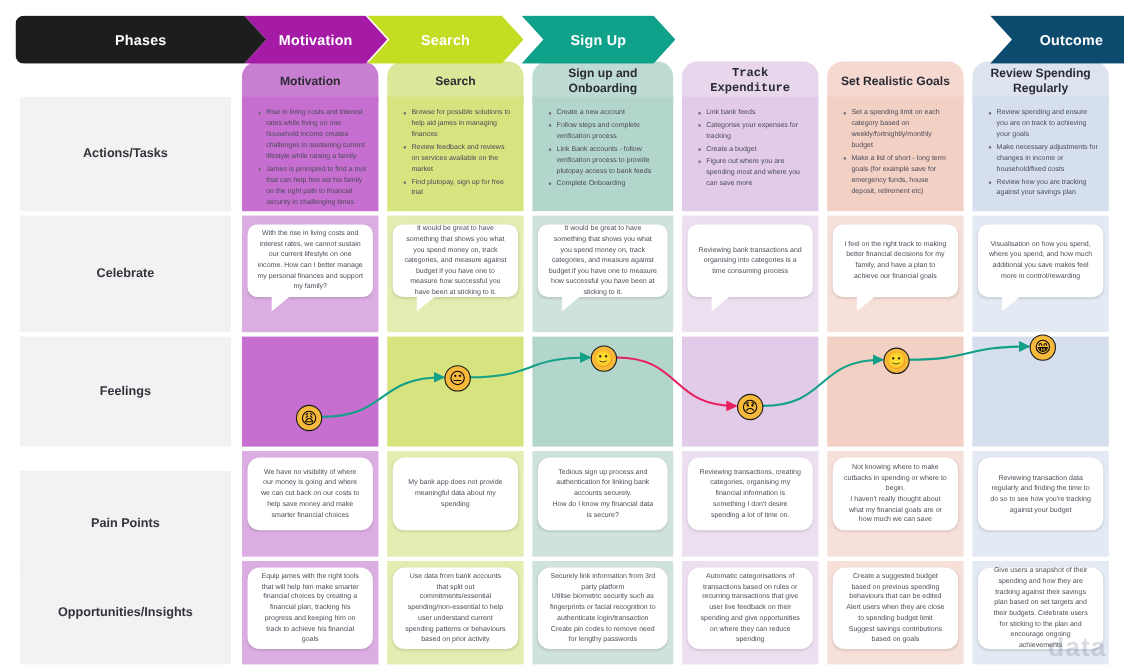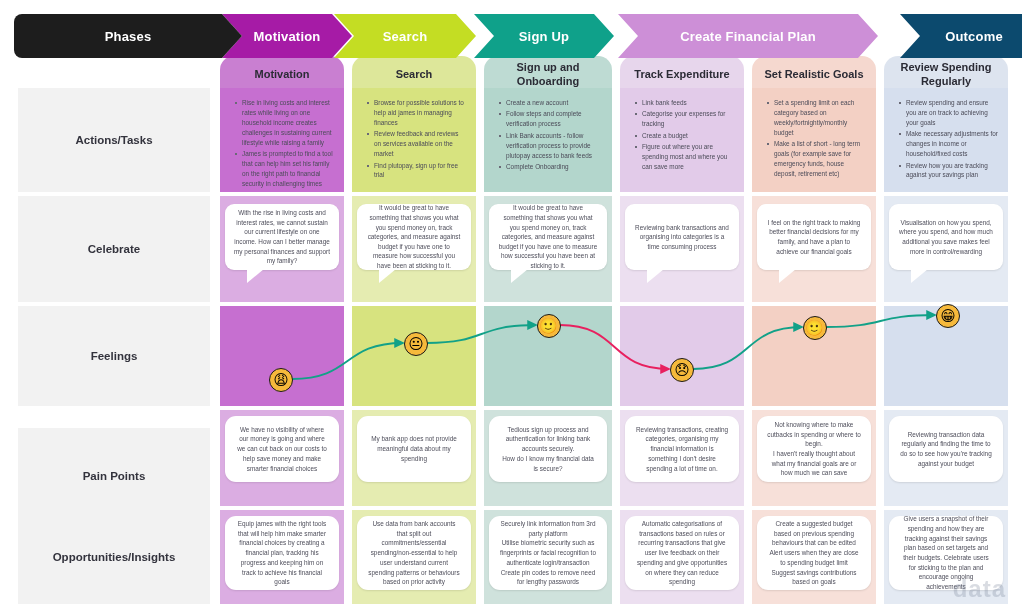--- a/index.html
+++ b/index.html
@@ -112,39 +112,36 @@
     </div>
     <div class="phase-seg" style="left: 208px; width: 130px; background: rgb(166, 27, 166); z-index: 9; clip-path: polygon(0px 0px, calc(100% - 20px) 0px, 100% 50%, calc(100% - 20px) 100%, 0px 100%, 20px 50%);">
       <span>Motivation</span>
     </div>
     <div class="phase-seg" style="left: 320px; width: 142px; background: rgb(196, 221, 35); z-index: 8; clip-path: polygon(0px 0px, calc(100% - 20px) 0px, 100% 50%, calc(100% - 20px) 100%, 0px 100%, 20px 50%);">
       <span>Search</span>
     </div>
     <div class="phase-seg" style="left: 460px; width: 140px; background: rgb(15, 161, 138); z-index: 7; clip-path: polygon(0px 0px, calc(100% - 20px) 0px, 100% 50%, calc(100% - 20px) 100%, 0px 100%, 20px 50%);">
       <span>Sign Up</span>
     </div>
-    <div class="phase-seg" style="left: 604px; width: 260px; background: rgb(205, 143, 215); z-index: 6; clip-path: polygon(0px 0px, calc(100% - 20px) 0px, 100% 50%, calc(100% - 20px) 100%, 0px 100%, 20px 50%);">
-      <span>Create Financial Plan</span>
-    </div>
     <div class="phase-seg" style="left: 886px; width: 148px; background: #0c4a6e; z-index: 5; border-radius: 0px 8px 8px 0px; clip-path: polygon(0px 0px, 100% 0px, 100% 100%, 0px 100%, 20px 50%);">
       <span>Outcome</span>
     </div>
   </div>
 
 <div id="col-headers">
     <div class="col-head" style="left: 220px; width: 124px; background: rgb(201, 127, 209);">
       <span>Motivation</span>
     </div>
     <div class="col-head" style="left: 352px; width: 124px; background: rgb(221, 231, 154);">
       <span>Search</span>
     </div>
     <div class="col-head" style="left: 484px; width: 128px; background: rgb(190, 219, 211);">
       <span>Sign up and Onboarding</span>
     </div>
-    <div class="col-head" style="left: 620px; width: 124px; background: rgb(231, 214, 236);">
+    <div class="col-head" style="left: 620px; width: 124px; background: rgb(231, 214, 236); font-family: Liberation Mono, monospace;">
       <span>Track Expenditure</span>
     </div>
     <div class="col-head" style="left: 752px; width: 124px; background: rgb(245, 216, 207);">
       <span>Set Realistic Goals</span>
     </div>
     <div class="col-head" style="left: 884px; width: 124px; background: rgb(221, 228, 239);">
       <span>Review Spending Regularly</span>
     </div>
   </div>
 

